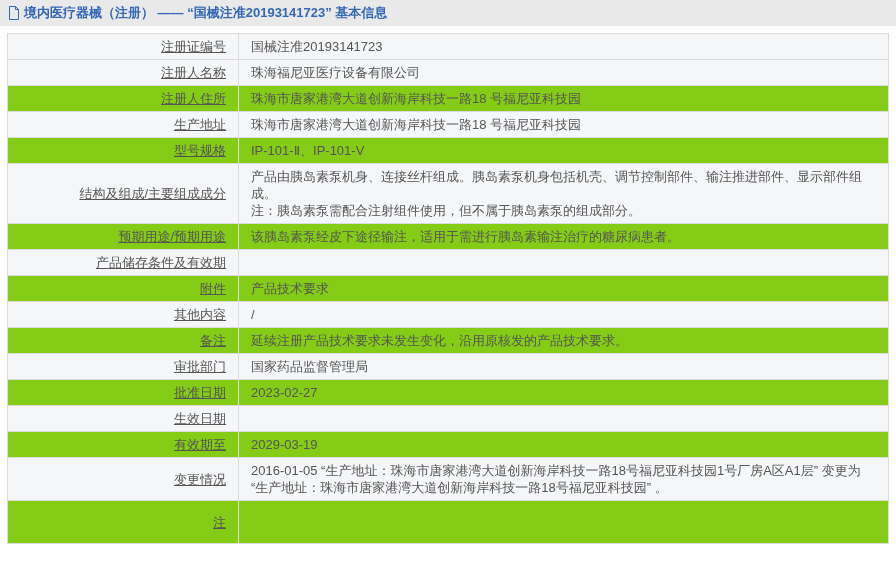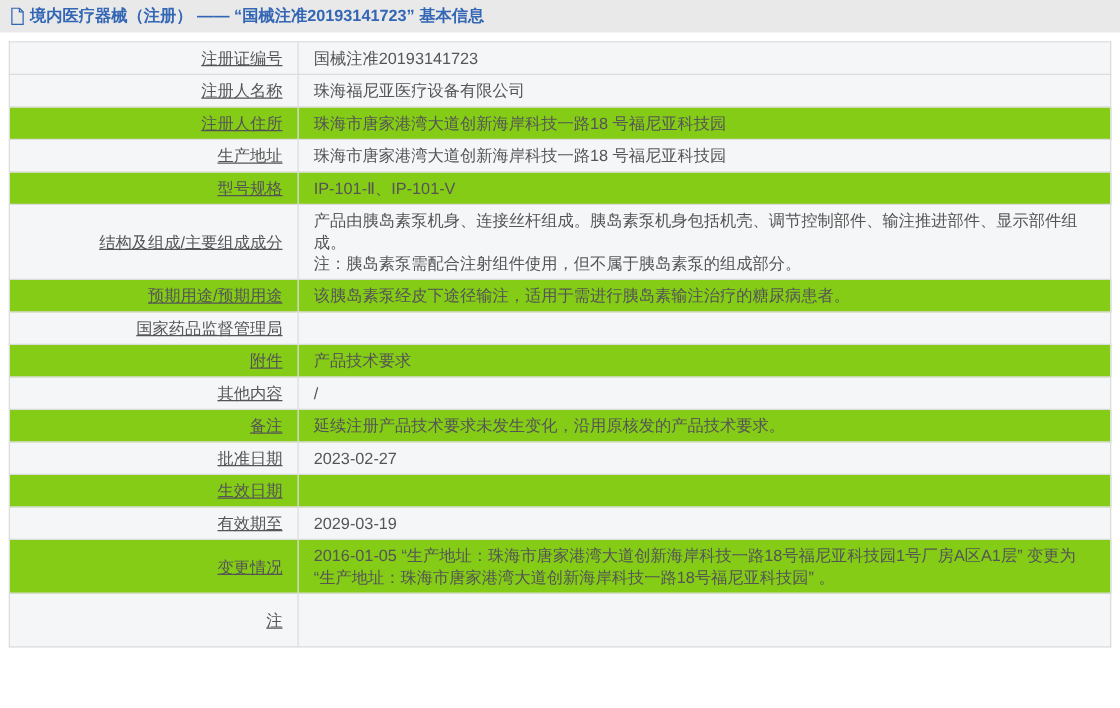--- a/index.html
+++ b/index.html
@@ -100,34 +100,38 @@
     <tr>
       <td class="label">结构及组成/主要组成成分</td>
       <td class="value">产品由胰岛素泵机身、连接丝杆组成。胰岛素泵机身包括机壳、调节控制部件、输注推进部件、显示部件组成。
 注：胰岛素泵需配合注射组件使用，但不属于胰岛素泵的组成部分。</td>
     </tr>
     <tr class="single">
       <td class="label">预期用途/预期用途</td>
       <td class="value">该胰岛素泵经皮下途径输注，适用于需进行胰岛素输注治疗的糖尿病患者。</td>
     </tr>
     <tr class="single">
-      <td class="label">国家药品监督管理局</td>
+      <td class="label">产品储存条件及有效期</td>
       <td class="value"></td>
     </tr>
     <tr class="single">
       <td class="label">附件</td>
       <td class="value">产品技术要求</td>
     </tr>
     <tr class="single">
       <td class="label">其他内容</td>
       <td class="value">/</td>
     </tr>
     <tr class="single">
       <td class="label">备注</td>
       <td class="value">延续注册产品技术要求未发生变化，沿用原核发的产品技术要求。</td>
+    </tr>
+    <tr class="single">
+      <td class="label">审批部门</td>
+      <td class="value">国家药品监督管理局</td>
     </tr>
     <tr class="single">
       <td class="label">批准日期</td>
       <td class="value">2023-02-27</td>
     </tr>
     <tr class="single">
       <td class="label">生效日期</td>
       <td class="value"></td>
     </tr>
     <tr class="single">

